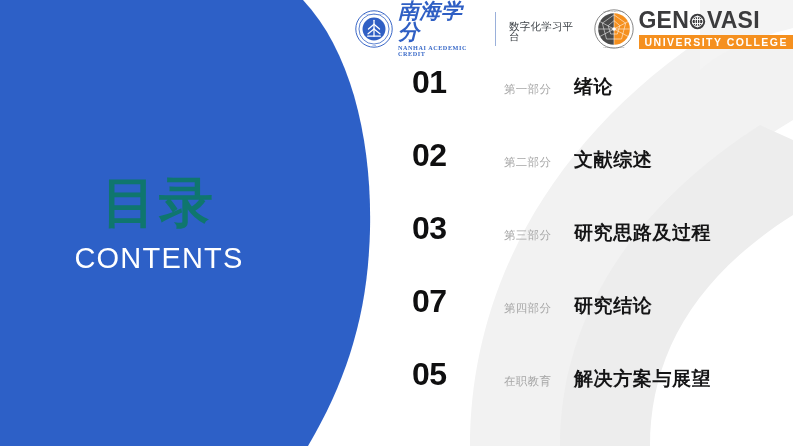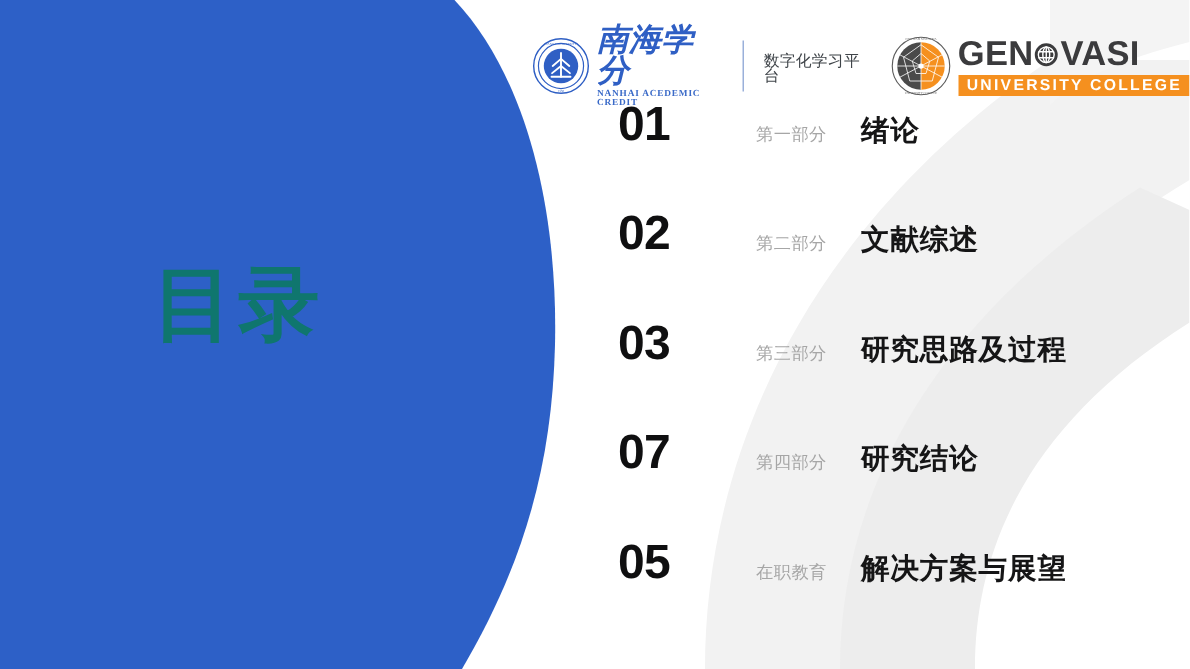--- a/index.html
+++ b/index.html
@@ -66,21 +66,21 @@
     font-weight: 400;
     letter-spacing: 1.2px;
     margin: 2px 0 0 0;
     color: #ffffff;
   }
 
   
   .logo-bar {
     position: absolute;
     left: 355px;
-    top: 20px;
+    top: 5px;
     height: 48px;
     display: flex;
     align-items: center;
     gap: 9px;
     z-index: 4;
   }
   .logo-nanhai {
     display: flex;
     align-items: center;
     gap: 5px;
@@ -241,20 +241,21 @@
       <path d="M700 0 L 793 0 L 793 28 C 745 40, 715 55, 700 70 Z" fill="#f4f4f4"></path>
     </g>
   </svg>
 
   <svg class="blue-panel" viewBox="0 0 420 446" width="420" height="446" preserveAspectRatio="none">
     <path d="M0,0 L303,0 C 352,52 372,142 370,230 C 368,312 348,378 308,446 L0,446 Z" fill="#2D60C7"></path>
   </svg>
 
   <div class="title-block">
     <div class="title-cn">目录</div>
+    <div class="title-en">CONTENTS</div>
   </div>
 
   <div class="logo-bar">
 
     <div class="logo-nanhai">
       <svg class="seal" viewBox="0 0 48 48">
         <circle cx="24" cy="24" r="23" fill="none" stroke="#2F5FC4" stroke-width="1.2"></circle>
         <circle cx="24" cy="24" r="19" fill="none" stroke="#2F5FC4" stroke-width="1"></circle>
         <circle cx="24" cy="24" r="14.5" fill="#2F5FC4"></circle>
         <g stroke="#ffffff" stroke-width="1.6" fill="none" stroke-linecap="round">

